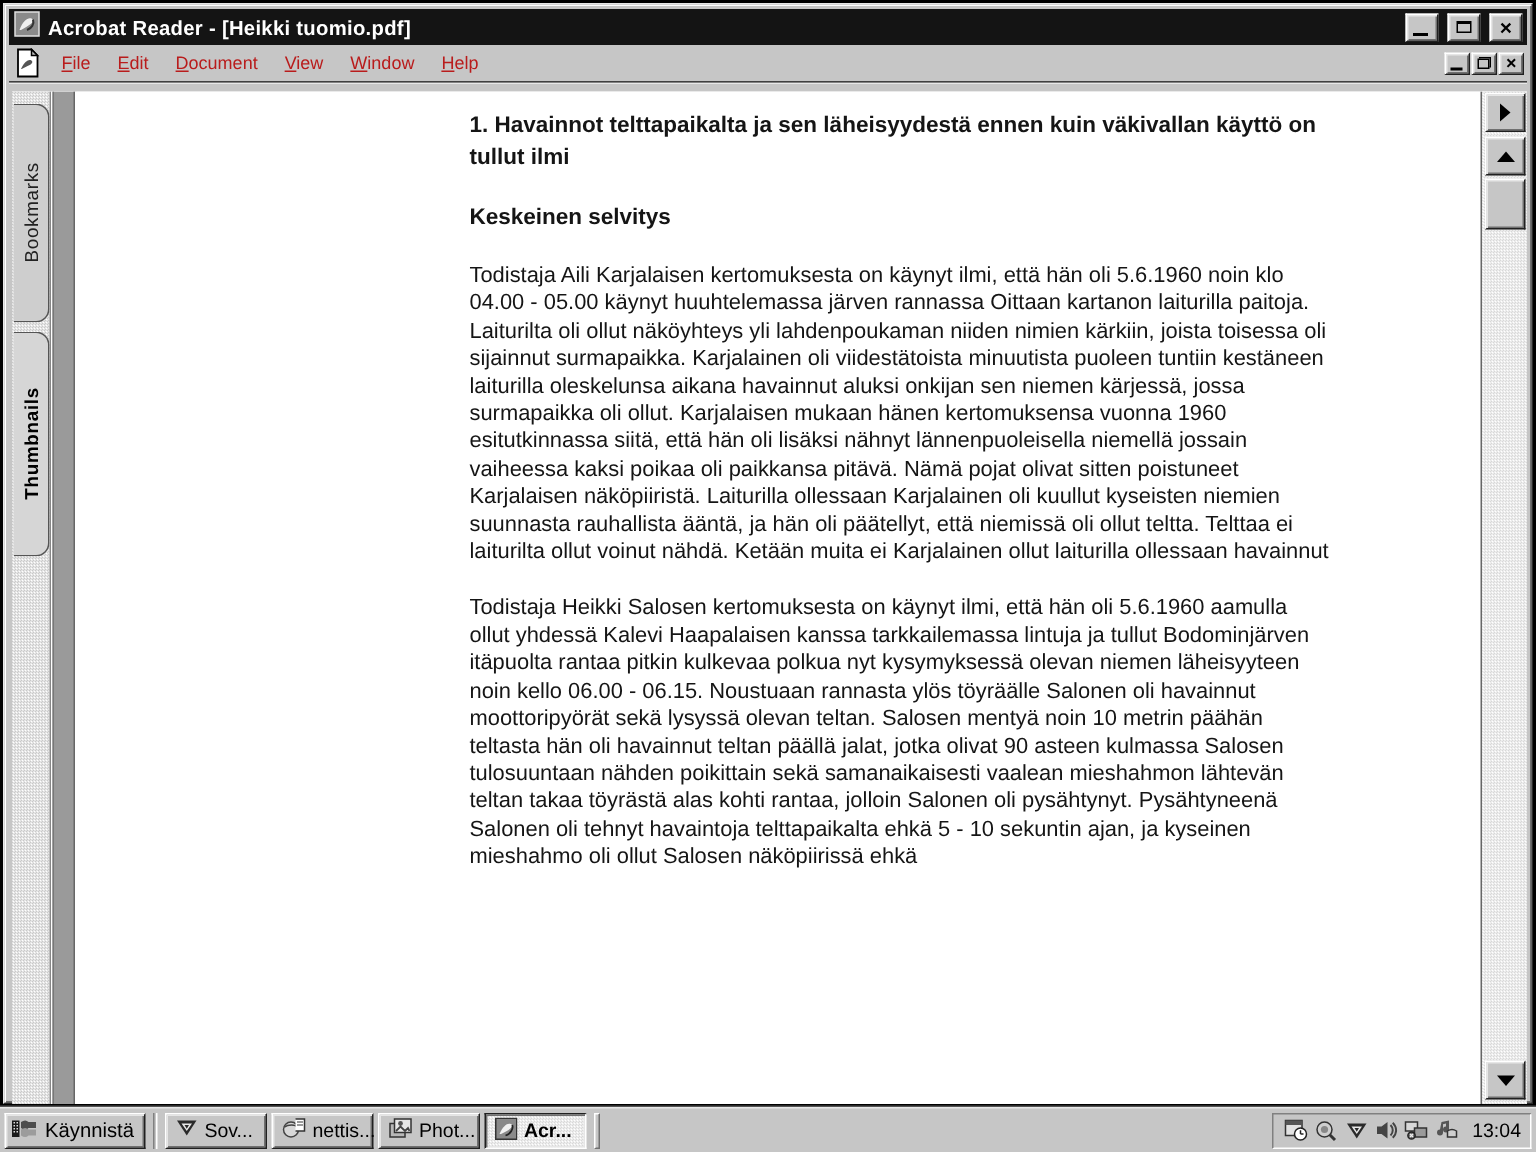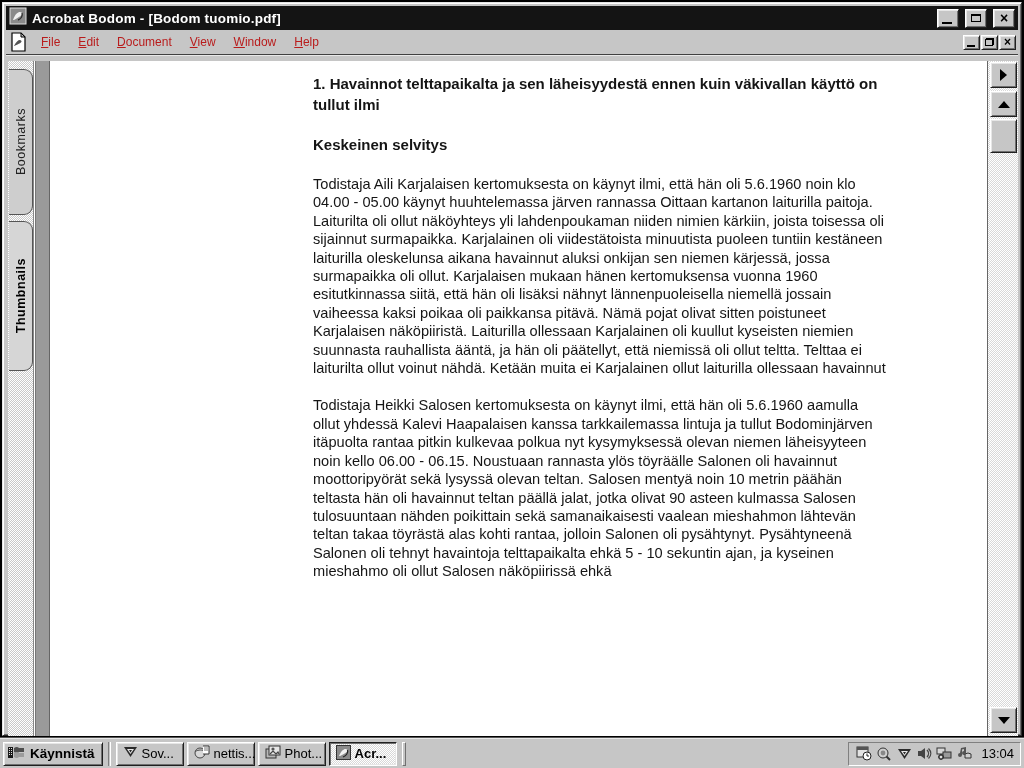--- a/index.html
+++ b/index.html
@@ -103,21 +103,21 @@
     background:#c6c6c6; border-top:1px solid #e8e8e8; box-shadow:0 -1px 0 #555;
     display:flex; align-items:center; padding:0 3px; gap:3px;
   }
   .task-btn {
     height:24px; background:#c6c6c6;
     border:1px solid #fff; border-right-color:#202020; border-bottom-color:#202020;
     box-shadow: inset 1px 1px 0 #e6e6e6, inset -1px -1px 0 #707070;
     display:flex; align-items:center; gap:4px; padding:0 6px;
     font-size:13px; color:#000; white-space:nowrap;
   }
-  #start-button { font-weight:bold; font-size:13.5px; padding:0 7px 0 4px; }
+  #start-button { font-weight:normal; font-size:13.5px; padding:0 7px 0 4px; }
   .task-btn.app { width:68px; }
   .task-btn.active {
     border-color:#202020; border-right-color:#fff; border-bottom-color:#fff;
     box-shadow: inset 1px 1px 0 #707070, inset -1px -1px 0 #e6e6e6;
     background-image: conic-gradient(#ffffff 0 25%, #d8d8d8 0 50%, #ffffff 0 75%, #d8d8d8 0 100%);
     background-size:2px 2px; font-weight:bold;
   }
   .tb-divider { width:3px; height:24px; border-left:1px solid #808080; border-right:1px solid #fff; margin:0 2px; }
   .grip { width:4px; height:24px; border:1px solid #fff; border-right-color:#707070; border-bottom-color:#707070; margin:0 2px; }
 
@@ -148,21 +148,21 @@
   <div id="app-window">
 
     <div id="title-bar">
       <span>
         <svg width="18" height="18" viewBox="0 0 18 18">
           <rect x="1" y="1" width="16" height="16" fill="#8a8a8a" stroke="#e0e0e0" stroke-width="1"></rect>
           <path d="M4 13 C7 5 11 4 13 6 C14 8 10 10 5 13 Z" fill="#f0f0f0"></path>
           <path d="M13 6 C14 9 12 12 9 13" fill="none" stroke="#333" stroke-width="1.4"></path>
         </svg>
       </span>
-      <span id="title-text">Acrobat Bodom - [Bodom tuomio.pdf]</span>
+      <span id="title-text">Acrobat Reader - [Heikki tuomio.pdf]</span>
       <span class="tb-btn">
           <span class="glyph-min"></span>
         </span>
       <span class="tb-btn">
           <span class="glyph-max"></span>
         </span>
       <span class="tb-btn">
           <span class="glyph-close">×</span>
         </span>
     </div>

